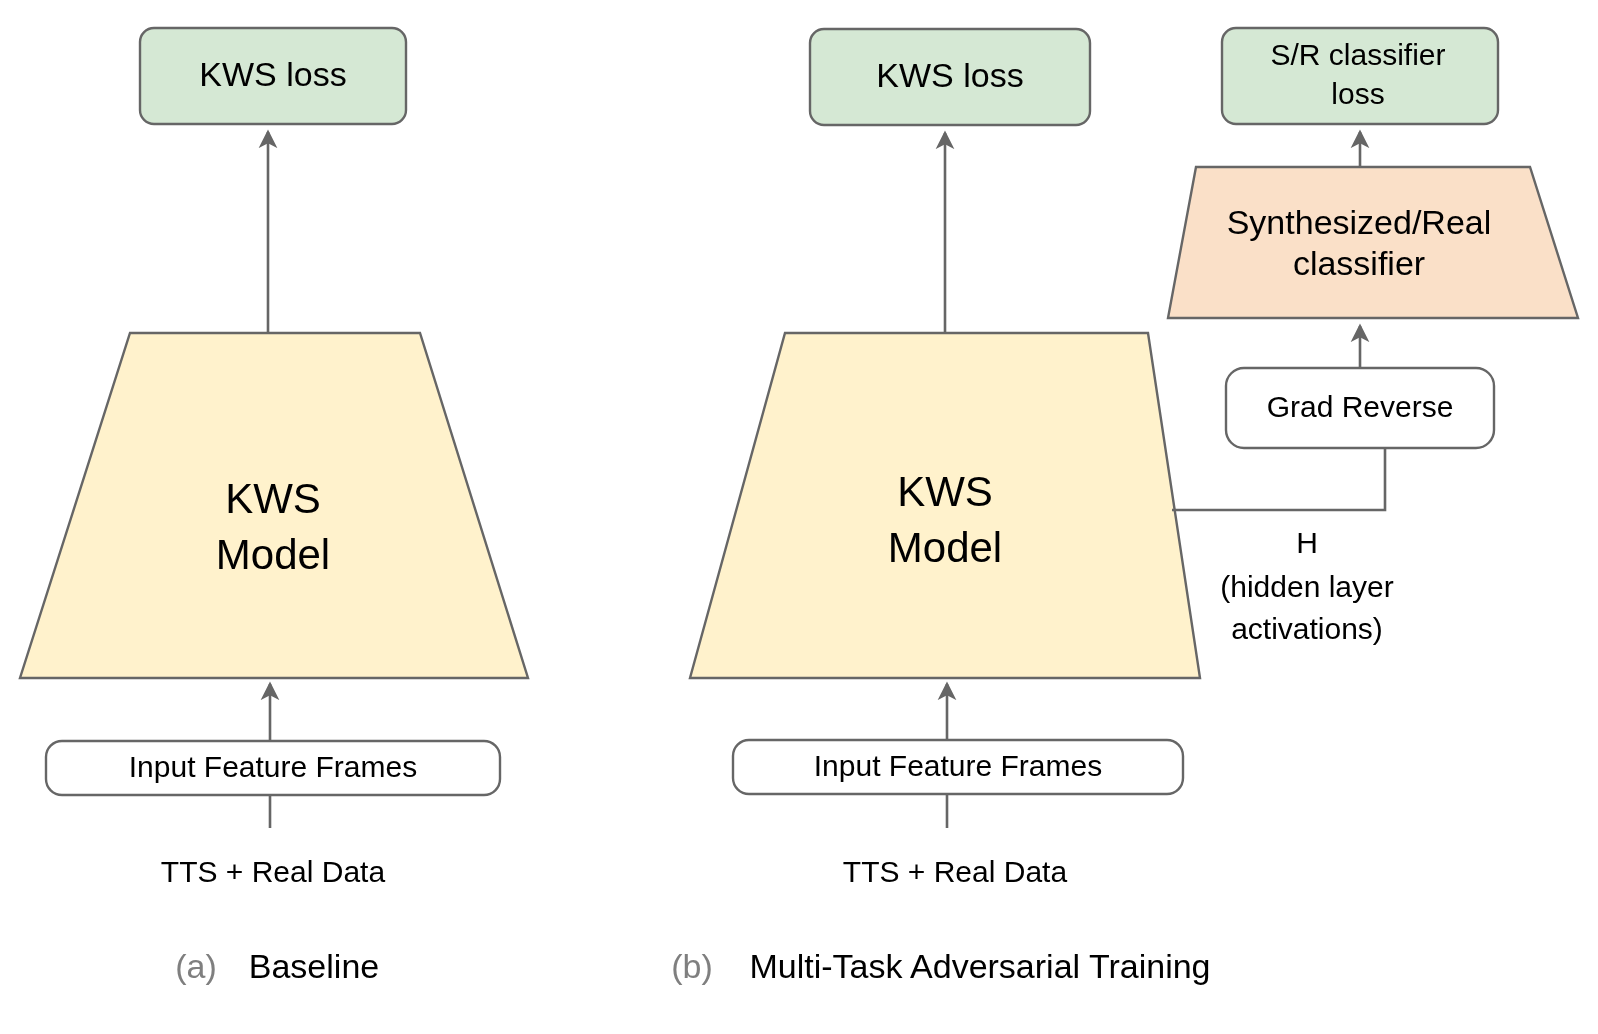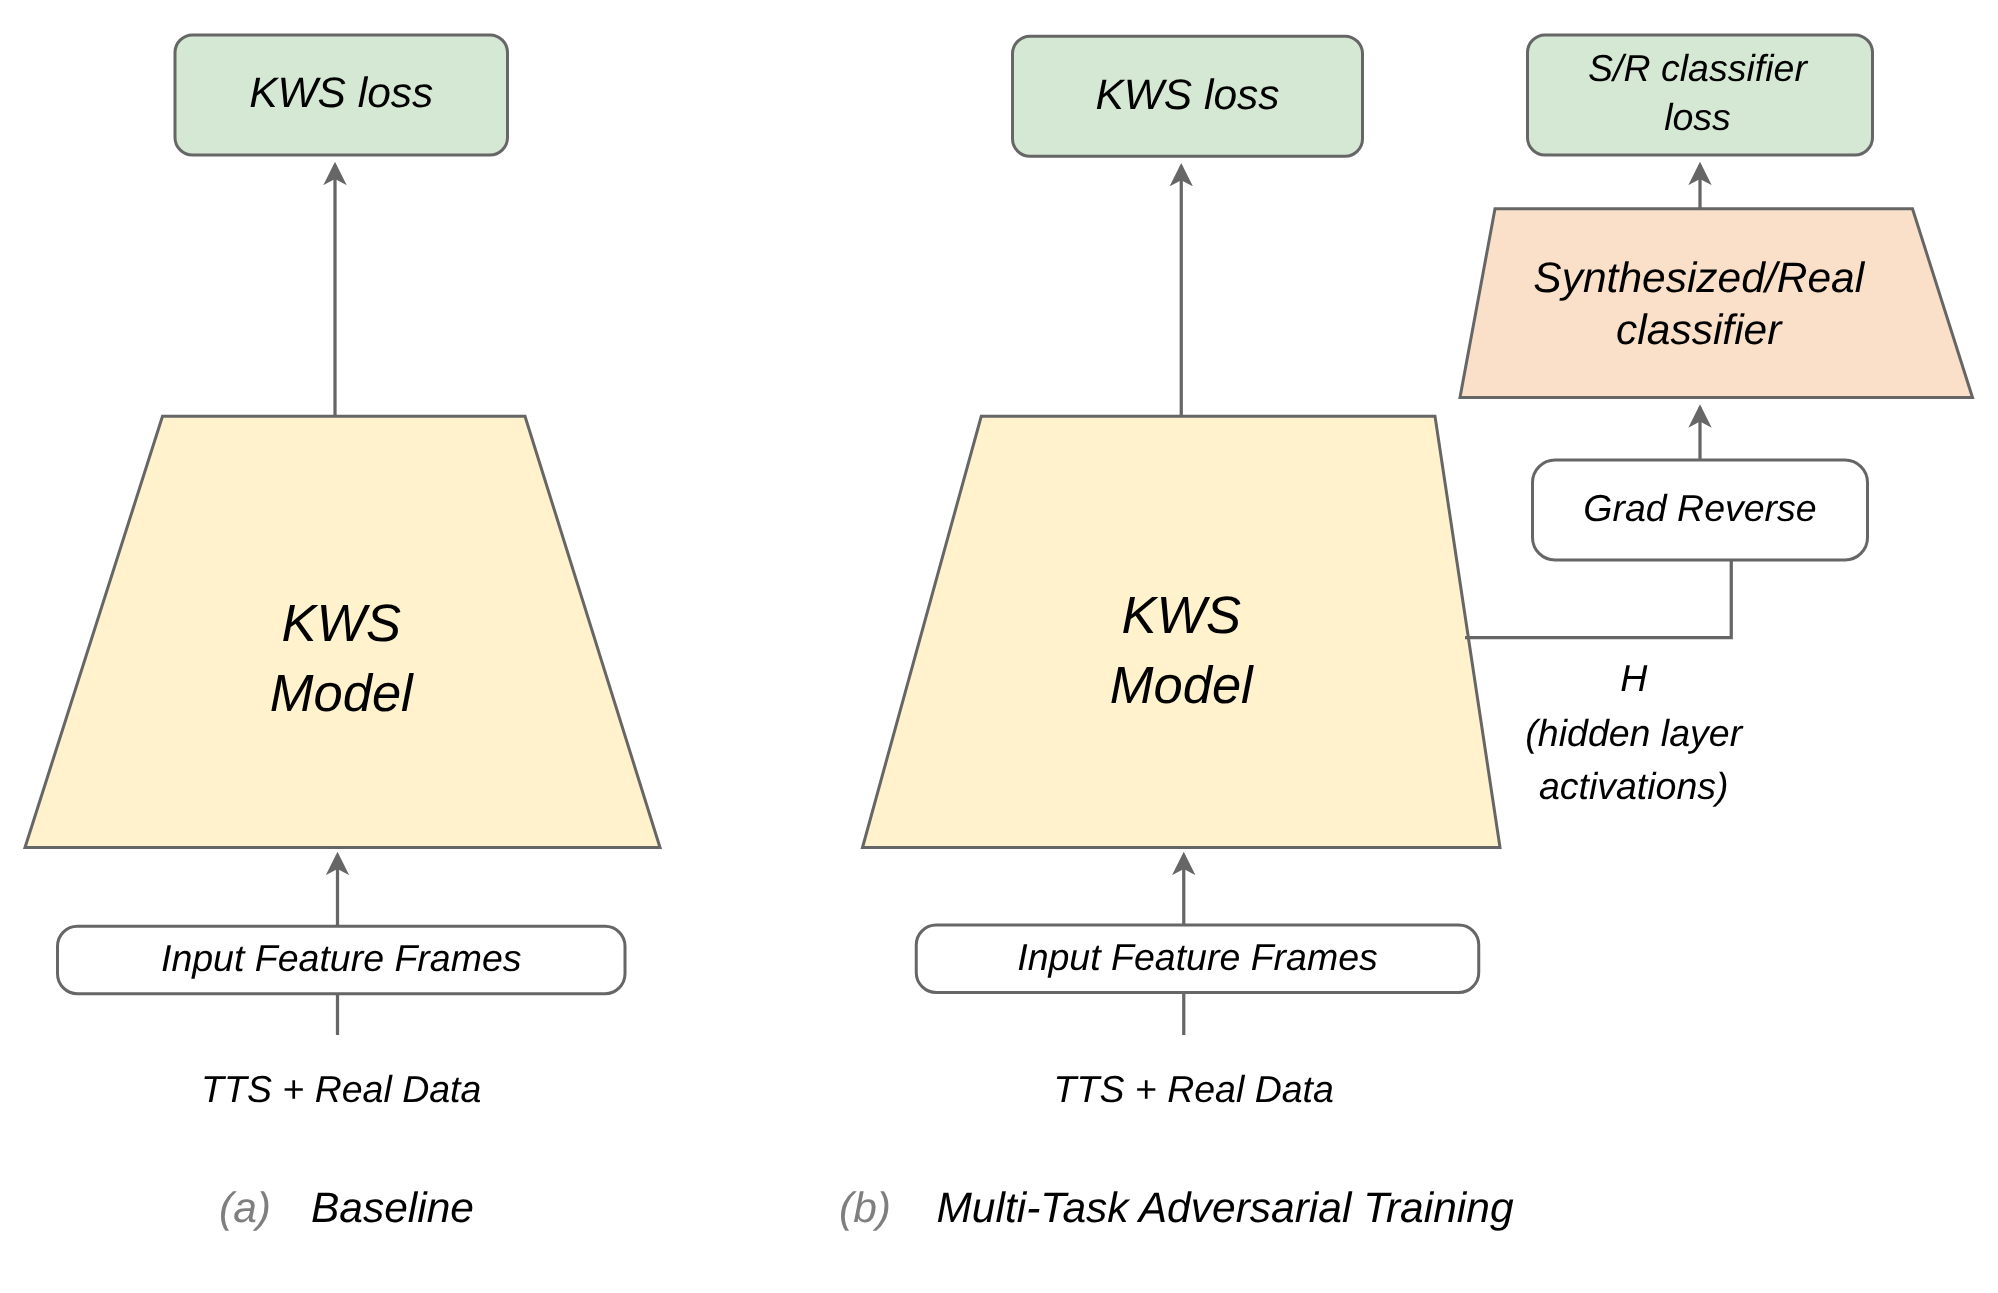--- a/index.html
+++ b/index.html
@@ -10,21 +10,20 @@
   body {
     width: 1598px;
     height: 1034px;
     font-family: "Liberation Sans", sans-serif;
     overflow: hidden;
   }
   #diagram-root {
     position: relative;
     width: 1598px;
     height: 1034px;
-    font-style: italic;
   }
   svg.diagram-canvas {
     position: absolute;
     top: 0;
     left: 0;
     width: 1598px;
     height: 1034px;
   }
   .node-text {
     font-family: "Liberation Sans", sans-serif;

